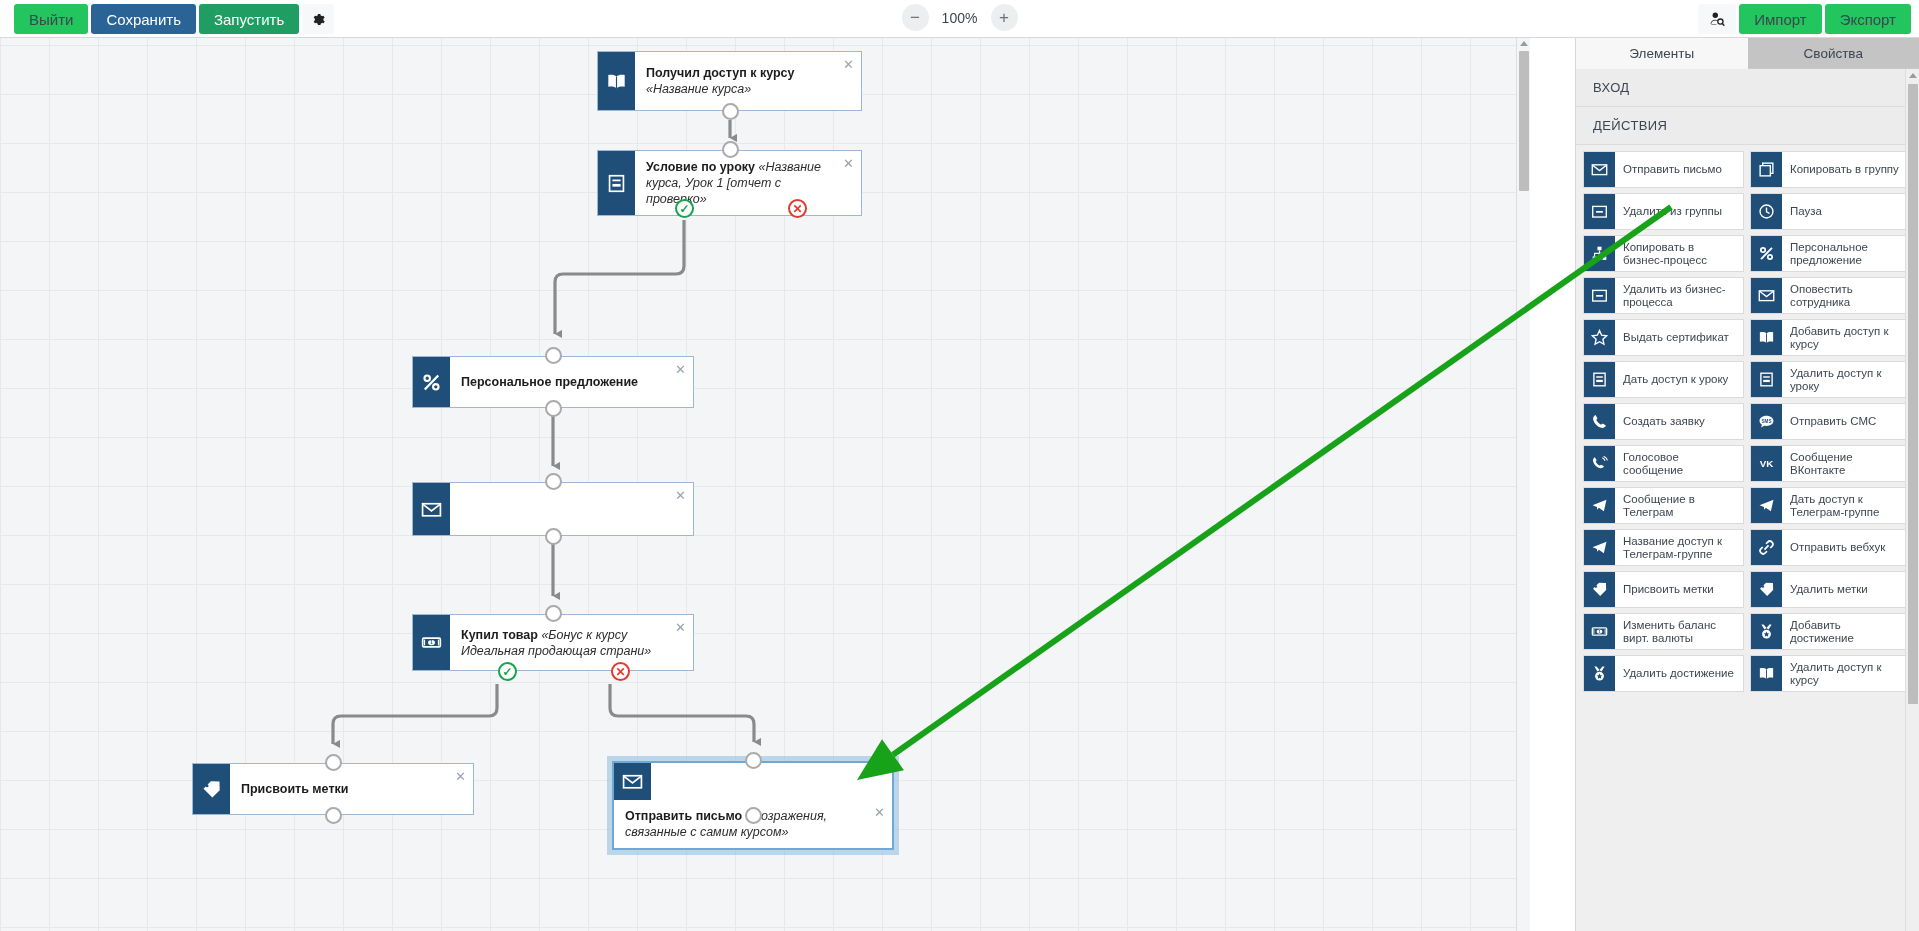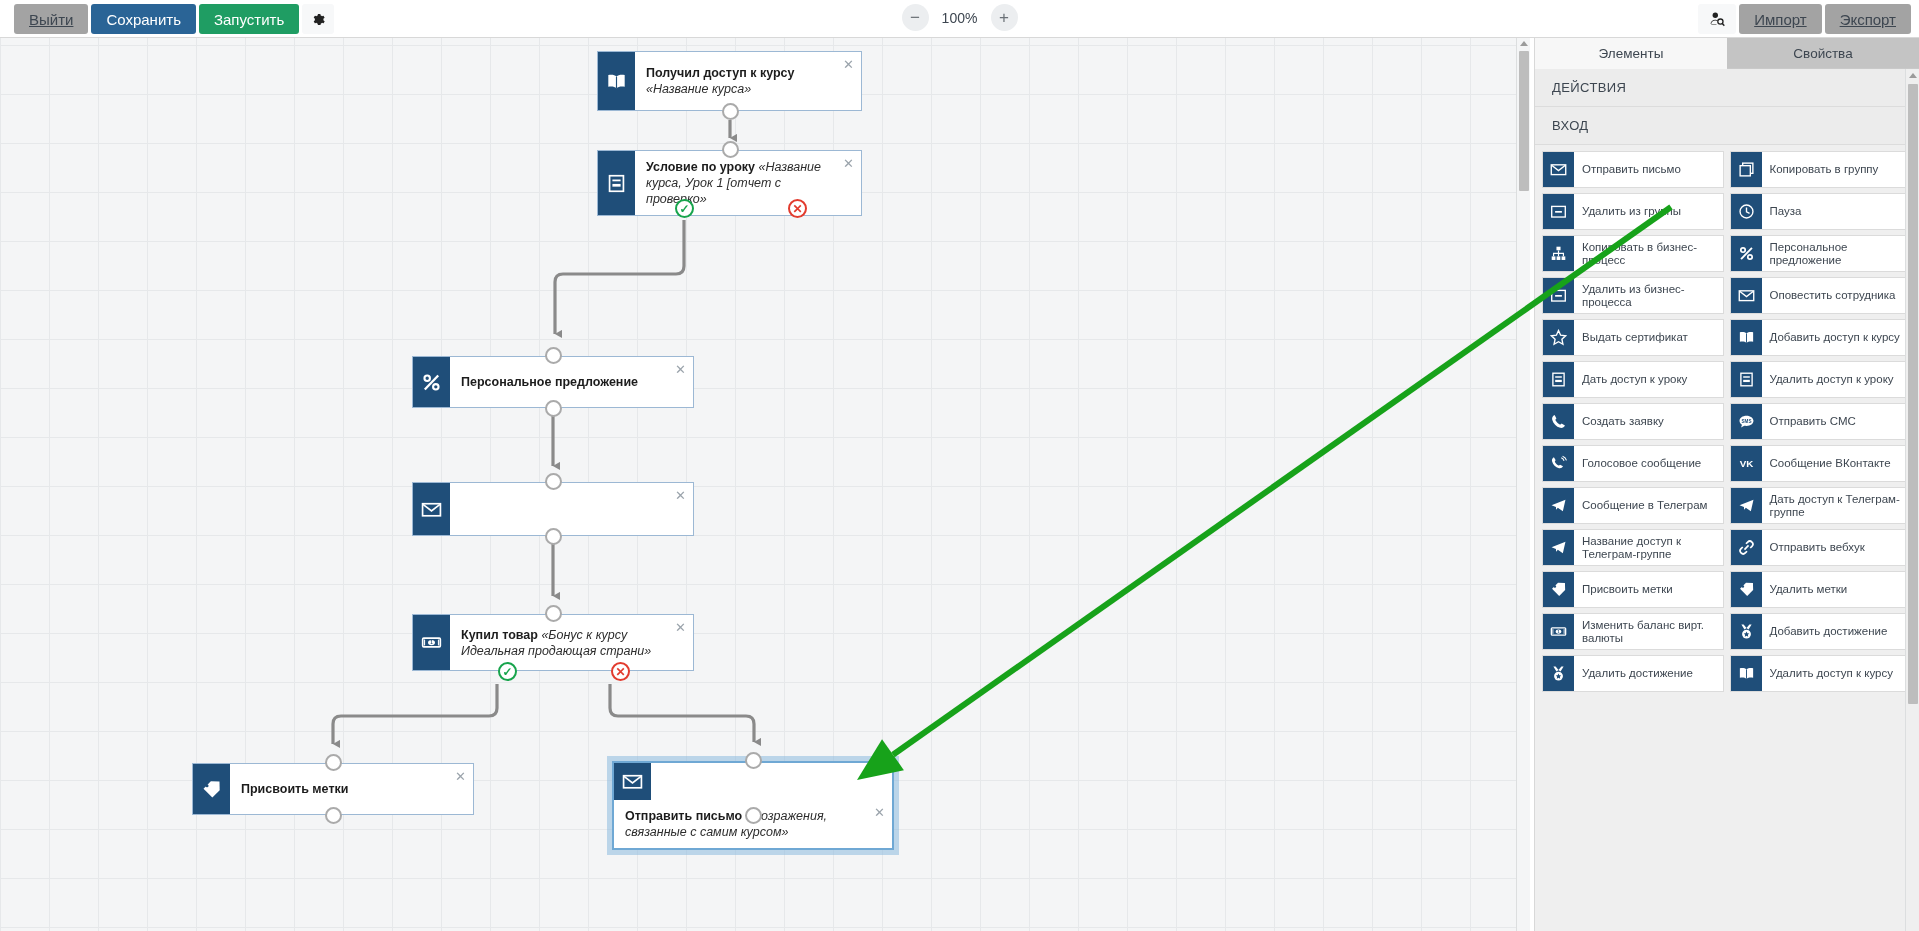--- a/index.html
+++ b/index.html
@@ -21,21 +21,21 @@
     z-index: 40;
   }
   .tb-left { position: absolute; left: 14px; top: 4px; display: flex; align-items: center; gap: 3px; }
   .tb-btn {
     height: 30px; padding: 0 15px;
     display: inline-flex; align-items: center; justify-content: center;
     font-size: 15px; border-radius: 3px; border: none;
     cursor: pointer; white-space: nowrap;
     font-family: "Liberation Sans", sans-serif;
   }
-  .tb-btn.ghost { background: #a3a3a3; color: #3d4650; text-decoration: underline; }
+  .tb-btn.ghost { background: #22c55e; color: #3d4650; }
   .tb-btn.primary { background: #2a6496; color: #fff; }
   .tb-btn.success { background: #1f9d63; color: #fff; }
   .tb-gear {
     width: 32px; height: 30px; background: #f7f8f9; border-radius: 3px;
     display: inline-flex; align-items: center; justify-content: center;
     cursor: pointer; color: #222; font-size: 15px;
   }
 
   .tb-zoom {
     position: absolute; left: 50%; top: 4px; transform: translateX(-50%);
@@ -131,21 +131,21 @@
     border-bottom: 5px solid #9b9b9b;
   }
   #canvas-scroll .thumb {
     position: absolute; top: 13px; left: 2px; width: 10px; height: 140px;
     background: #bdbdbd; border-radius: 1px; cursor: pointer;
   }
 
   
   #panel {
     position: absolute; top: 38px; right: 0;
-    width: 385px; height: 893px;
+    width: 344px; height: 893px;
     background: #efefef;
     border-left: 1px solid #d8d8d8;
     overflow: hidden;
   }
   #panel-tabs { display: flex; height: 31px; }
   .ptab {
     flex: 1 1 50%; display: flex; align-items: center; justify-content: center;
     font-size: 13.5px; color: #3d4650; cursor: pointer;
     border-bottom: 1px solid #c9c9c9;
   }
@@ -371,22 +371,22 @@
     <div class="thumb"></div>
   </div>
 </div>
 
 <div id="panel">
   <div id="panel-tabs">
     <div class="ptab active">Элементы</div>
     <div class="ptab inactive">Свойства</div>
   </div>
 
+  <div class="sect-head">ВХОД</div>
   <div class="sect-head">ДЕЙСТВИЯ</div>
-  <div class="sect-head">ВХОД</div>
 
   <div id="grid-items">
       <div class="item">
         <span class="item-icon">
           <svg width="17" height="17" viewBox="0 0 20 20">
             <rect x="1.5" y="4.5" width="17" height="11.5" fill="none" stroke="#fff" stroke-width="1.6"></rect>
             <path d="M1.9,5.1 L10,11.3 L18.1,5.1" fill="none" stroke="#fff" stroke-width="1.6"></path>
           </svg>
         </span>
         <span class="item-label">Отправить письмо</span>

